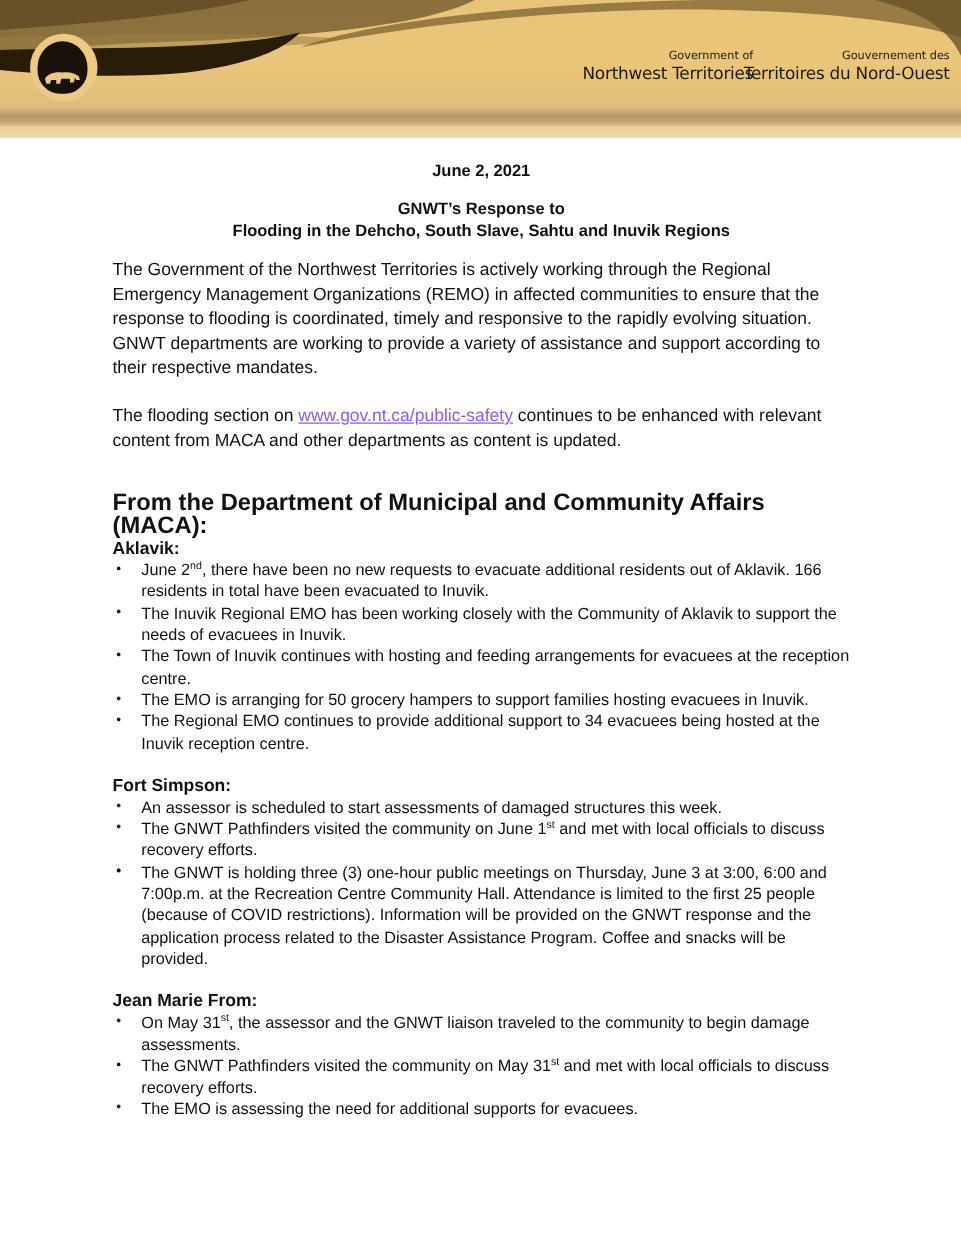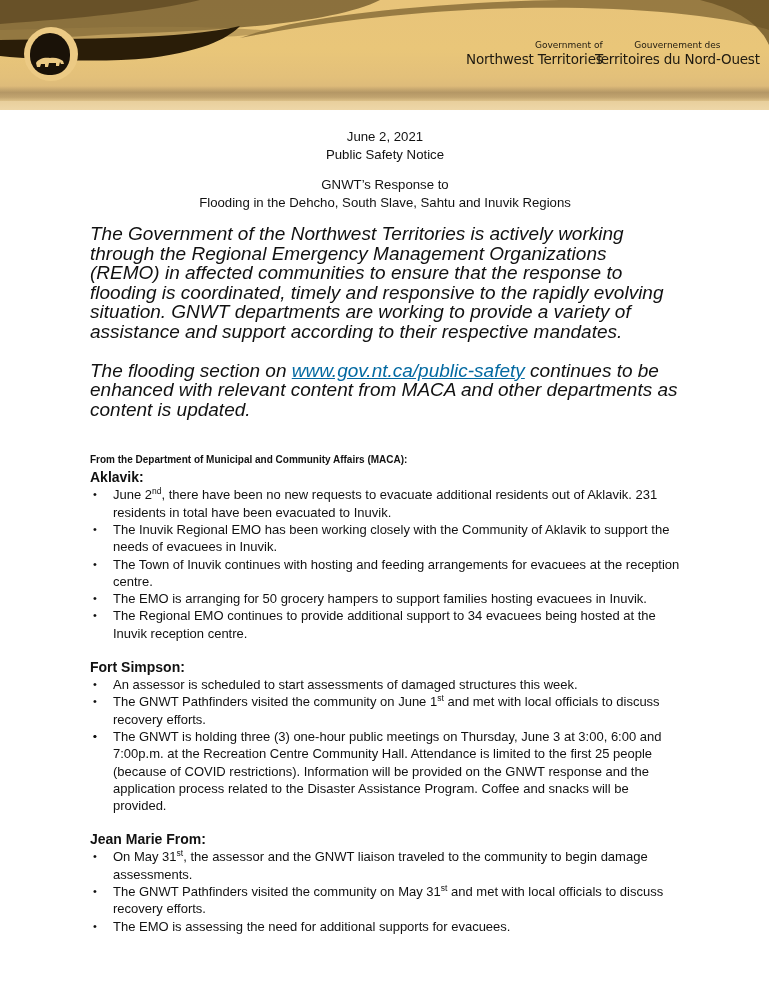--- a/index.html
+++ b/index.html
@@ -30,35 +30,35 @@
       border-radius: 50% 50% 45% 45%; background: #1a1208;
     }
     .gov {
       position: absolute; top: 40px; font-family: "DejaVu Sans", sans-serif; color: #1f1a10;
     }
     .gov .small { font-size: 9px; display: block; text-align: right; line-height: 11px; }
     .gov .large { font-size: 13.5px; display: block; line-height: 16px; letter-spacing: -0.2px; }
     .gov-en { left: 466px; }
     .gov-en .small { text-align: right; }
     .gov-fr { left: 595px; }
-    .gov-fr .small { text-align: center; }
+    .gov-fr .small { text-align: right; }
 
     
     .doc { position: absolute; left: 90px; top: 128px; width: 590px; }
-    .center { text-align: center; font-weight: normal; font-size: 13.2px; line-height: 18px; }
+    .center { text-align: center; font-weight: bold; font-size: 13.2px; line-height: 18px; }
     .title-block { margin-bottom: 12px; }
     .heading-block { margin-bottom: 12px; margin-top: 10px; }
     p.body {
-      font-size: 19px; line-height: 19.6px; color: #111; font-style: italic;
+      font-size: 14px; line-height: 19.6px; color: #111;
     }
     p.intro { margin-bottom: 19px; }
     p.flood { margin-bottom: 32px; }
-    a.link { color: #0369a1; text-decoration: underline; }
+    a.link { color: #8b5cf6; text-decoration: underline; }
 
-    .section-title { font-weight: bold; font-size: 10px; line-height: 18px; }
+    .section-title { font-weight: bold; font-size: 19px; line-height: 18px; }
     .region { font-weight: bold; font-size: 14px; line-height: 17px; }
     ul.bullets { list-style: none; margin-bottom: 17px; }
     ul.bullets li {
       position: relative; padding-left: 23px; font-size: 13px; line-height: 17.3px;
     }
     ul.bullets li .dot {
       position: absolute; left: 0; top: 0; width: 10px; text-align: center; font-size: 11px;
     }
     sup { font-size: 8.5px; line-height: 0; vertical-align: 5px; }
   </style>
@@ -95,36 +95,35 @@
   </div>
   <div class="gov gov-fr">
     <span class="small">Gouvernement des</span>
     <span class="large">Territoires du Nord-Ouest</span>
   </div>
 </div>
 
 <div class="doc">
   <div class="center title-block">
     <div>June 2, 2021</div>
-    <div>Public Safety Notice</div>
   </div>
   <div class="center heading-block">
     <div>GNWT’s Response to</div>
     <div>Flooding in the Dehcho, South Slave, Sahtu and Inuvik Regions</div>
   </div>
 
   <p class="body intro">The Government of the Northwest Territories is actively working through the Regional Emergency Management Organizations (REMO) in affected communities to ensure that the response to flooding is coordinated, timely and responsive to the rapidly evolving situation. GNWT departments are working to provide a variety of assistance and support according to their respective mandates.</p>
 
   <p class="body flood"><span>The flooding section on </span><a class="link" href="#">www.gov.nt.ca/public-safety</a><span> continues to be enhanced with relevant content from MACA and other departments as content is updated.</span></p>
 
   <div class="section-title">From the Department of Municipal and Community Affairs (MACA):</div>
 
   <div class="region">Aklavik:</div>
   <ul class="bullets">
-    <li><span class="dot">•</span><span>June 2</span><sup>nd</sup><span>, there have been no new requests to evacuate additional residents out of Aklavik. 231 residents in total have been evacuated to Inuvik.</span></li>
+    <li><span class="dot">•</span><span>June 2</span><sup>nd</sup><span>, there have been no new requests to evacuate additional residents out of Aklavik. 166 residents in total have been evacuated to Inuvik.</span></li>
     <li><span class="dot">•</span><span>The Inuvik Regional EMO has been working closely with the Community of Aklavik to support the needs of evacuees in Inuvik.</span></li>
     <li><span class="dot">•</span><span>The Town of Inuvik continues with hosting and feeding arrangements for evacuees at the reception centre.</span></li>
     <li><span class="dot">•</span><span>The EMO is arranging for 50 grocery hampers to support families hosting evacuees in Inuvik.</span></li>
     <li><span class="dot">•</span><span>The Regional EMO continues to provide additional support to 34 evacuees being hosted at the Inuvik reception centre.</span></li>
   </ul>
 
   <div class="region">Fort Simpson:</div>
   <ul class="bullets">
     <li><span class="dot">•</span><span>An assessor is scheduled to start assessments of damaged structures this week.</span></li>
     <li><span class="dot">•</span><span>The GNWT Pathfinders visited the community on June 1</span><sup>st</sup><span> and met with local officials to discuss recovery efforts.</span></li>

